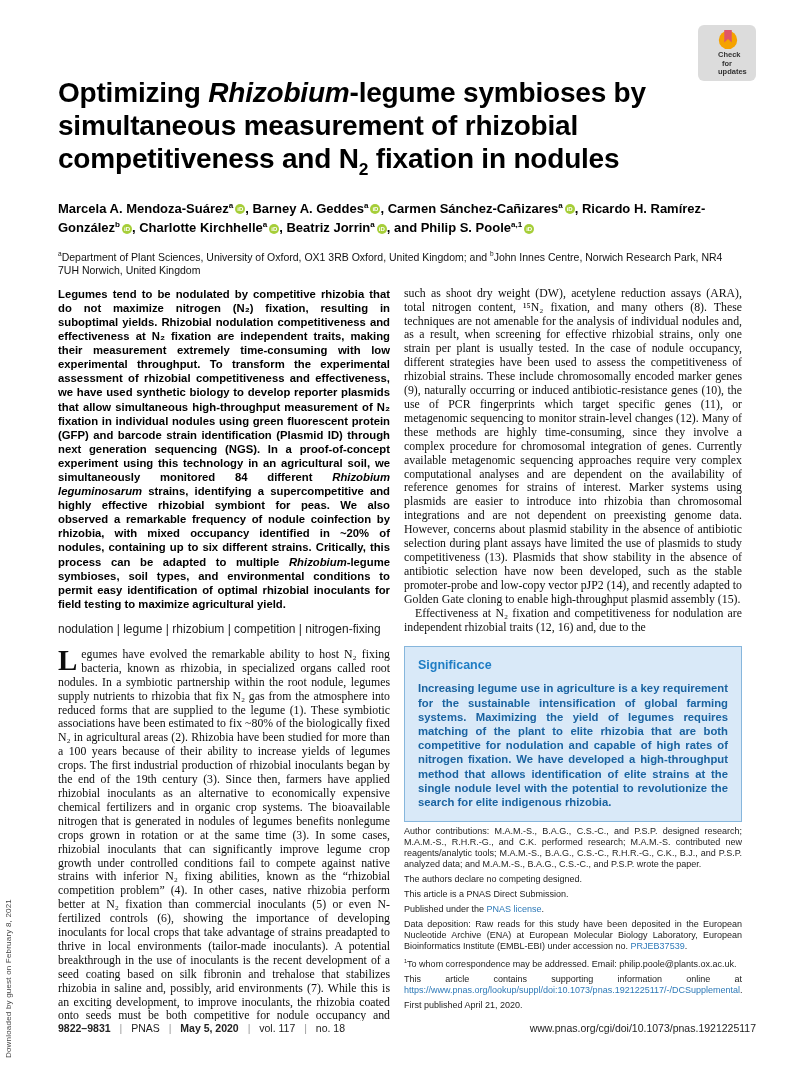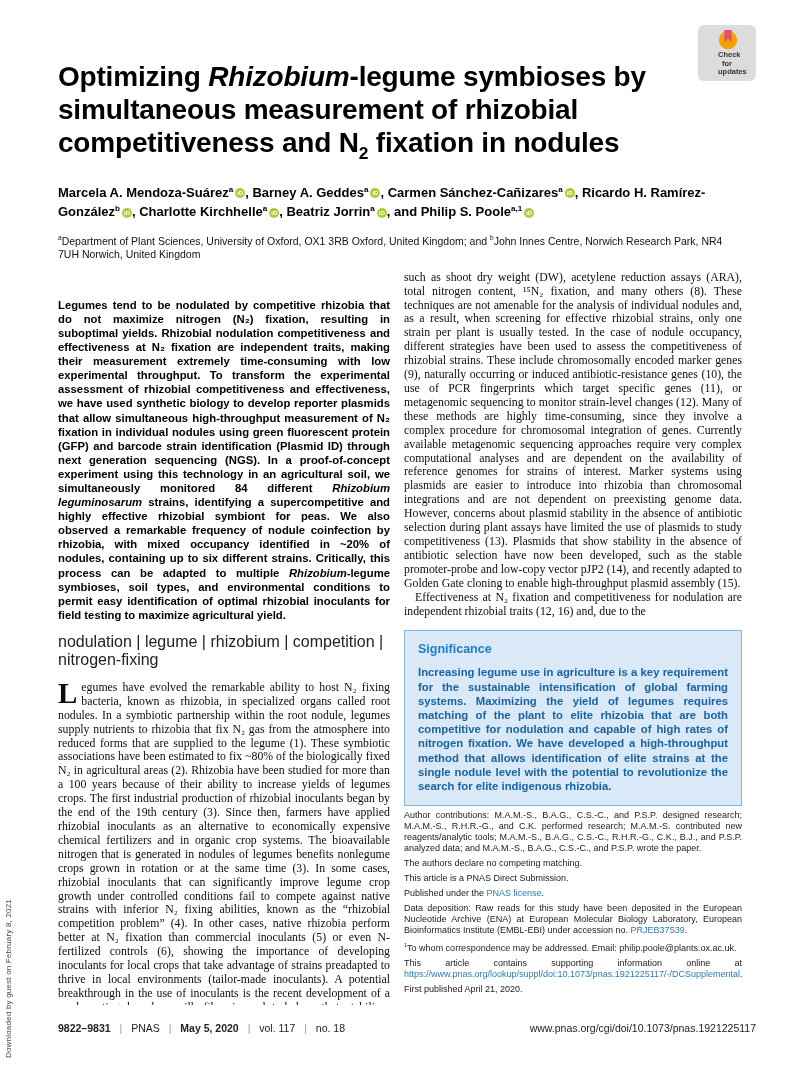--- a/index.html
+++ b/index.html
@@ -10,43 +10,43 @@
   .sidebar-note { position:absolute; left:4px; bottom:12px;
                   writing-mode:vertical-rl; transform:rotate(180deg);
                   font-size:8px; color:#444; letter-spacing:.2px; }
 
   .crossmark { position:absolute; top:25px; right:44px; width:58px;
                background:#dcdcdc; border-radius:6px; padding:4px 20px 4px;
                text-align:center; cursor:pointer; }
   .crossmark .cm-icon { display:block; margin:0 auto 1px; }
   .crossmark .cm-line { font-size:7.5px; line-height:8.5px; color:#333; font-weight:bold; }
 
-  .content { position:absolute; left:58px; top:0; width:684px; }
+  .content { position:absolute; left:58px; top:16px; width:684px; }
 
   h1.title { margin-top:60px; font-size:28px; line-height:33px; font-weight:bold;
              color:#000; letter-spacing:-0.2px; }
   .seg-i { font-style:italic; }
   .seg-sub { font-size:0.62em; vertical-align:sub; }
   .seg-sup { font-size:0.62em; vertical-align:super; }
   .seg-link { color:#2e7ab8; }
   .seg-orcid { display:inline-block; width:10px; height:10px; border-radius:50%;
                background:#a6ce39; color:#fff; font-size:6px; line-height:10px;
                text-align:center; font-weight:bold; margin-left:2px; vertical-align:2px; }
 
   .authors { margin-top:12px; font-size:13px; line-height:16.5px; font-weight:bold; color:#000; }
   .affil   { margin-top:10px; font-size:10.5px; line-height:13px; color:#111; }
   .edited  { margin-top:10px; font-size:10.5px; line-height:13px; color:#111; }
 
   .columns { margin-top:10px; display:flex; gap:14px; height:734px; overflow:hidden; }
   .col-left  { width:332px; }
   .col-right { width:338px; }
 
   .abstract { font-size:11.3px; line-height:14.1px; font-weight:bold; color:#000;
-              text-align:justify;margin-top:27px; }
-  .keywords { margin:11px 0 12px; font-size:16px; color:#222; }
+              text-align:justify; }
+  .keywords { margin:11px 0 12px; font-size:12px; color:#222; }
 
   .body-p { font-family:"Liberation Serif", serif; font-size:11.8px; line-height:13.9px;
             text-align:justify; color:#0d0d0d; }
   .body-p.indent { text-indent:11px; }
   .dropcap { float:left; font-family:"Liberation Serif", serif; font-weight:bold;
              font-size:29px; line-height:23px; margin:1px 4px 0 0; }
 
   .sig-box { margin-top:12px; background:#d9e9f8; border:1.5px solid #86b6dc;
              padding:11px 13px 12px; }
   .sig-head { font-size:12.5px; font-weight:bold; color:#1f7dc4; margin-bottom:9px; }
@@ -98,21 +98,21 @@
       <p class="body-p">such as shoot dry weight (DW), acetylene reduction assays (ARA), total nitrogen content, ¹⁵N₂ fixation, and many others (8). These techniques are not amenable for the analysis of individual nodules and, as a result, when screening for effective rhizobial strains, only one strain per plant is usually tested. In the case of nodule occupancy, different strategies have been used to assess the competitiveness of rhizobial strains. These include chromosomally encoded marker genes (9), naturally occurring or induced antibiotic-resistance genes (10), the use of PCR fingerprints which target specific genes (11), or metagenomic sequencing to monitor strain-level changes (12). Many of these methods are highly time-consuming, since they involve a complex procedure for chromosomal integration of genes. Currently available metagenomic sequencing approaches require very complex computational analyses and are dependent on the availability of reference genomes for strains of interest. Marker systems using plasmids are easier to introduce into rhizobia than chromosomal integrations and are not dependent on preexisting genome data. However, concerns about plasmid stability in the absence of antibiotic selection during plant assays have limited the use of plasmids to study competitiveness (13). Plasmids that show stability in the absence of antibiotic selection have now been developed, such as the stable promoter-probe and low-copy vector pJP2 (14), and recently adapted to Golden Gate cloning to enable high-throughput plasmid assembly (15).</p>
       <p class="body-p indent">Effectiveness at N₂ fixation and competitiveness for nodulation are independent rhizobial traits (12, 16) and, due to the</p>
 
       <div class="sig-box">
         <div class="sig-head">Significance</div>
         <p class="sig-body">Increasing legume use in agriculture is a key requirement for the sustainable intensification of global farming systems. Maximizing the yield of legumes requires matching of the plant to elite rhizobia that are both competitive for nodulation and capable of high rates of nitrogen fixation. We have developed a high-throughput method that allows identification of elite strains at the single nodule level with the potential to revolutionize the search for elite indigenous rhizobia.</p>
       </div>
 
       <div class="footnotes">
         <p>Author contributions: M.A.M.-S., B.A.G., C.S.-C., and P.S.P. designed research; M.A.M.-S., R.H.R.-G., and C.K. performed research; M.A.M.-S. contributed new reagents/analytic tools; M.A.M.-S., B.A.G., C.S.-C., R.H.R.-G., C.K., B.J., and P.S.P. analyzed data; and M.A.M.-S., B.A.G., C.S.-C., and P.S.P. wrote the paper.</p>
-        <p>The authors declare no competing matching.</p>
+        <p>The authors declare no competing designed.</p>
         <p>This article is a PNAS Direct Submission.</p>
         <p>Published under the <span class="seg-link">PNAS license</span>.</p>
         <p>Data deposition: Raw reads for this study have been deposited in the European Nucleotide Archive (ENA) at European Molecular Biology Laboratory, European Bioinformatics Institute (EMBL-EBI) under accession no. <span class="seg-link">PRJEB37539</span>.</p>
         <p><span class="seg-sup">1</span>To whom correspondence may be addressed. Email: philip.poole@plants.ox.ac.uk.</p>
         <p>This article contains supporting information online at <span class="seg-link">https://www.pnas.org/lookup/suppl/doi:10.1073/pnas.1921225117/-/DCSupplemental</span>.</p>
         <p>First published April 21, 2020.</p>
       </div>
     </div>
   </div>
 </div>

